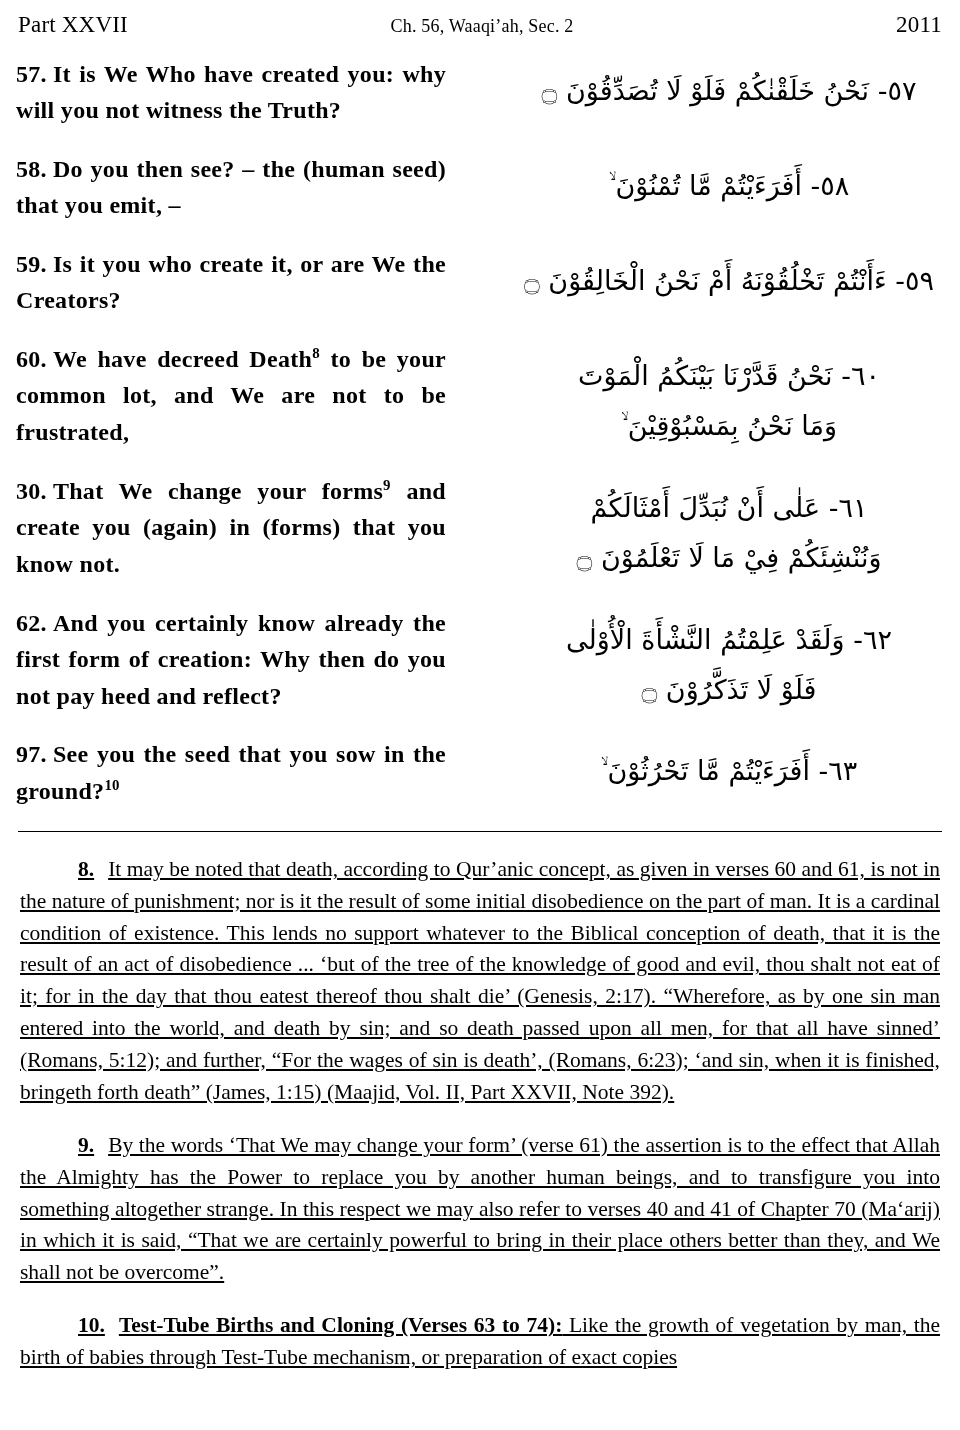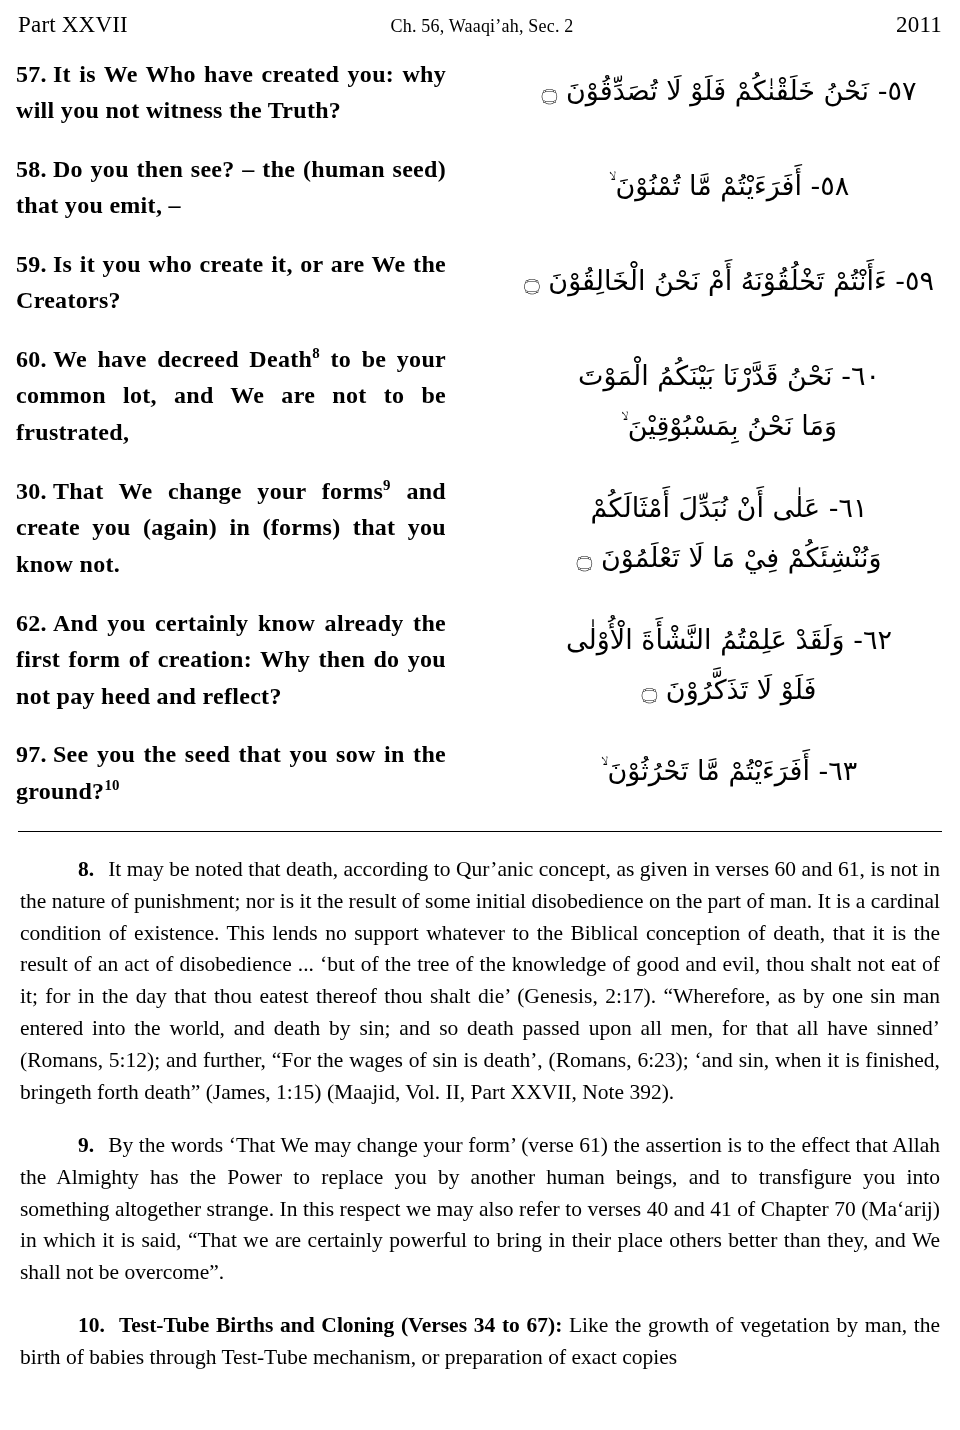--- a/index.html
+++ b/index.html
@@ -94,20 +94,21 @@
     font-family: "Liberation Serif", serif;
     font-size: 21.5px;
     line-height: 1.48;
     text-align: justify;
     text-align-last: left;
     padding: 0 4px;
   }
   .footnote {
     margin-bottom: 0px;
     text-indent: 58px;
+    text-decoration: underline;
   }
   .footnote .fn-num {
     font-weight: bold;
     margin-right: 14px;
   }
   .footnote .fn-lead {
     font-weight: bold;
   }
 </style>
 </head>
@@ -183,18 +184,18 @@
 
     <p class="footnote">
       <span class="fn-num">8.</span><span>It may be noted that death, according to Qur’anic concept, as given in verses 60 and 61, is not in the nature of punishment; nor is it the result of some initial disobedience on the part of man. It is a cardinal condition of existence. This lends no support whatever to the Biblical conception of death, that it is the result of an act of disobedience ... ‘but of the tree of the knowledge of good and evil, thou shalt not eat of it; for in the day that thou eatest thereof thou shalt die’ (Genesis, 2:17). “Wherefore, as by one sin man entered into the world, and death by sin; and so death passed upon all men, for that all have sinned’ (Romans, 5:12); and further, “For the wages of sin is death’, (Romans, 6:23); ‘and sin, when it is finished, bringeth forth death” (James, 1:15) (Maajid, Vol. II, Part XXVII, Note 392).</span>
     </p>
 
     <p class="footnote">
       <span class="fn-num">9.</span><span>By the words ‘That We may change your form’ (verse 61) the assertion is to the effect that Allah the Almighty has the Power to replace you by another human beings, and to transfigure you into something altogether strange. In this respect we may also refer to verses 40 and 41 of Chapter 70 (Ma‘arij) in which it is said, “That we are certainly powerful to bring in their place others better than they, and We shall not be overcome”.</span>
     </p>
 
     <p class="footnote">
-      <span class="fn-num">10.</span><span class="fn-lead">Test-Tube Births and Cloning (Verses 34 to 67):</span><span> Like the growth of vegetation by man, the birth of babies through Test-Tube mechanism, or preparation of exact copies</span>
+      <span class="fn-num">10.</span><span class="fn-lead">Test-Tube Births and Cloning (Verses 63 to 74):</span><span> Like the growth of vegetation by man, the birth of babies through Test-Tube mechanism, or preparation of exact copies</span>
     </p>
 
   </div>
 
 </div>
 
 </body></html>

